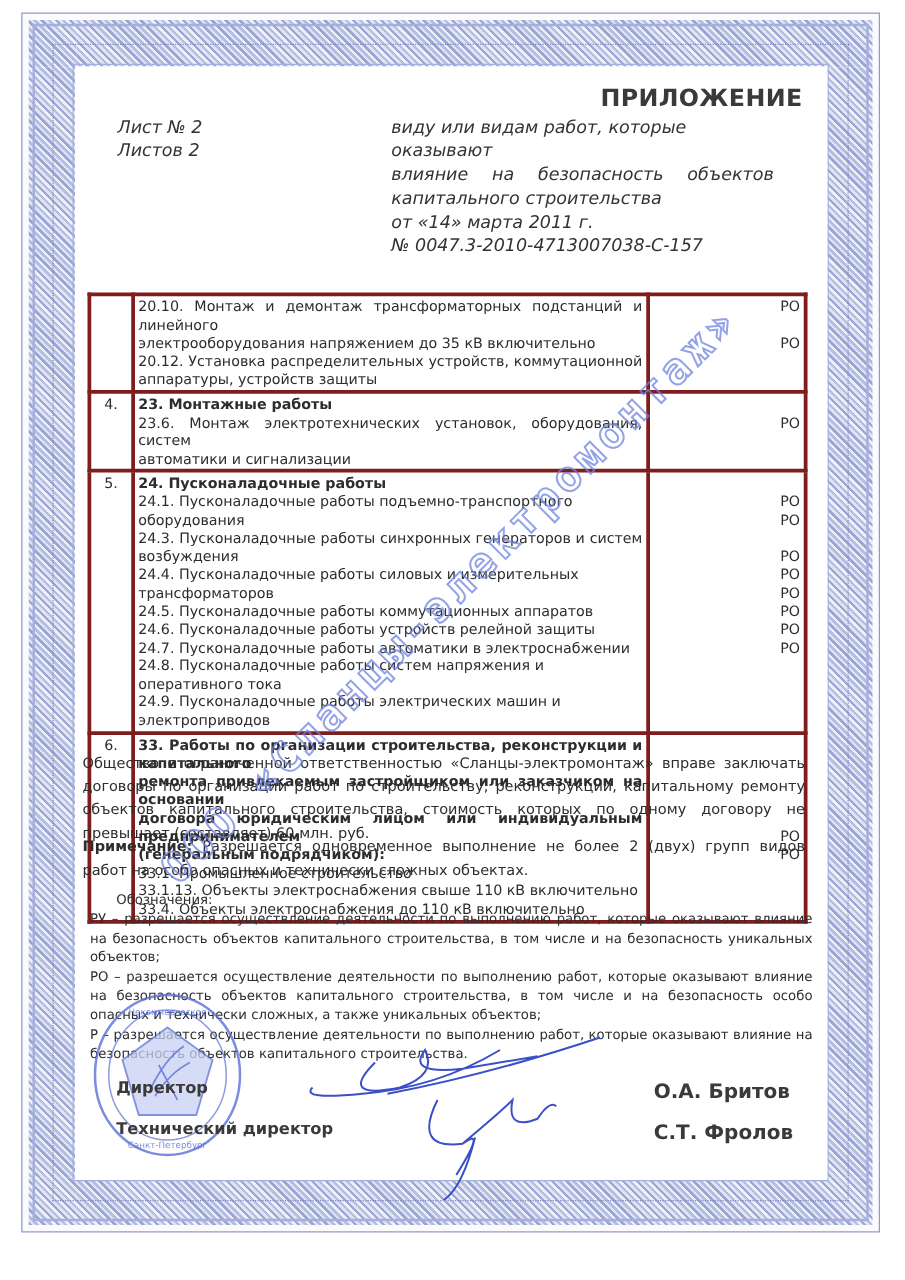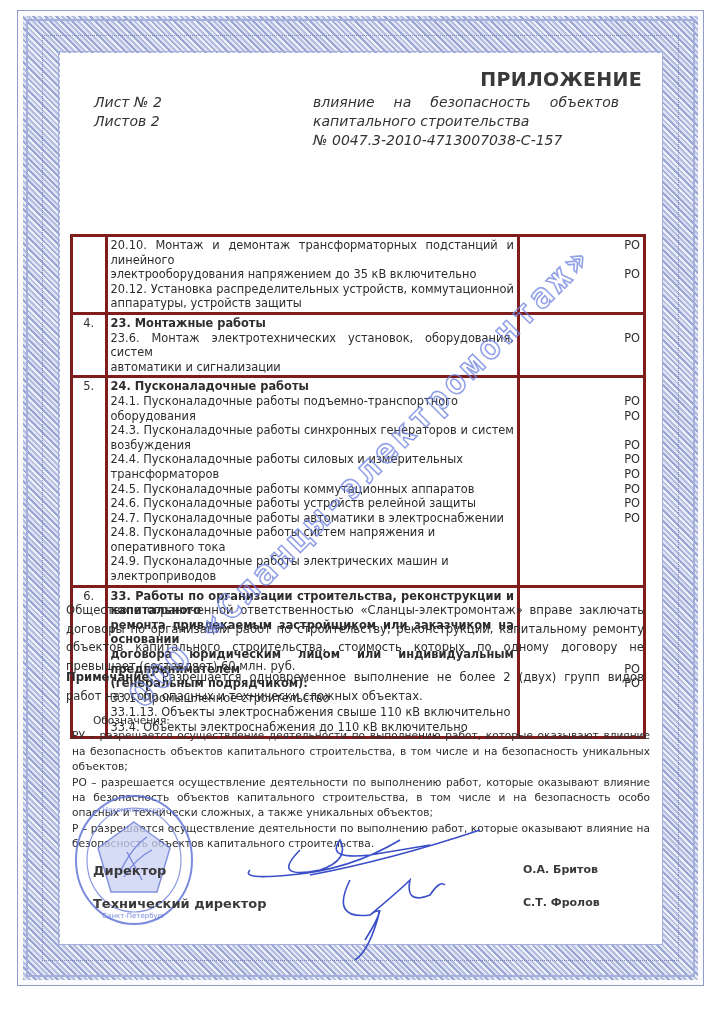--- a/index.html
+++ b/index.html
@@ -48,21 +48,21 @@
   .line.b { font-weight: bold; }
   .res .line { height: 14.6px; }
   .para {
     position: absolute; left: 66px; width: 578px; font-size: 11.6px; line-height: 18.5px; color: #2d2d2d;
     text-align: justify;
   }
   .para b { font-weight: bold; }
   .legend { position: absolute; left: 72px; top: 713px; width: 578px; font-size: 10.6px; line-height: 15.4px; color: #2d2d2d; text-align: justify; }
   .legend .head { font-weight: normal; margin-left: 21px; }
   .sig-role { position: absolute; left: 93px; font-weight: bold; font-size: 13px; color: #3a3a3a; text-align: right; }
-  .sig-name { position: absolute; left: 523px; font-weight: bold; font-size: 11px; color: #3a3a3a; }
+  .sig-name { position: absolute; left: 523px; font-weight: bold; font-size: 16px; color: #3a3a3a; }
   .watermark {
     position: absolute; left: 40px; top: 456px; width: 640px; text-align: center;
     transform: rotate(-45deg); transform-origin: 50% 50%;
     font-family: "DejaVu Sans Mono", monospace; font-size: 34px; font-weight: bold; letter-spacing: 4px;
     color: transparent; -webkit-text-stroke: 1.6px #6f83e0; opacity: 0.75; pointer-events: none;
     text-shadow: none;
   }
   .stamp { position: absolute; left: 72px; top: 792px; width: 130px; height: 140px; pointer-events: none; }
   .signature { position: absolute; pointer-events: none; }
 </style>
@@ -77,22 +77,24 @@
 <div class="paper"></div>
 
 <div class="title">ПРИЛОЖЕНИЕ</div>
 
 <div class="sheet-info">
   <div>Лист № 2</div>
   <div>Листов 2</div>
 </div>
 
 <div class="ref-block">
+  <div>виду или видам работ, которые оказывают</div>
   <div class="just">влияние на безопасность объектов</div>
   <div>капитального строительства</div>
+  <div>от «14» марта 2011 г.</div>
   <div>№ 0047.3-2010-4713007038-С-157</div>
 </div>
 
 <table class="works">
   <tbody id="works-body">
       <tr>
         <td class="num"></td>
         <td class="desc">
           <span class="line j">20.10. Монтаж и демонтаж трансформаторных подстанций и линейного</span>
           <span class="line">электрооборудования напряжением до 35 кВ включительно</span>

